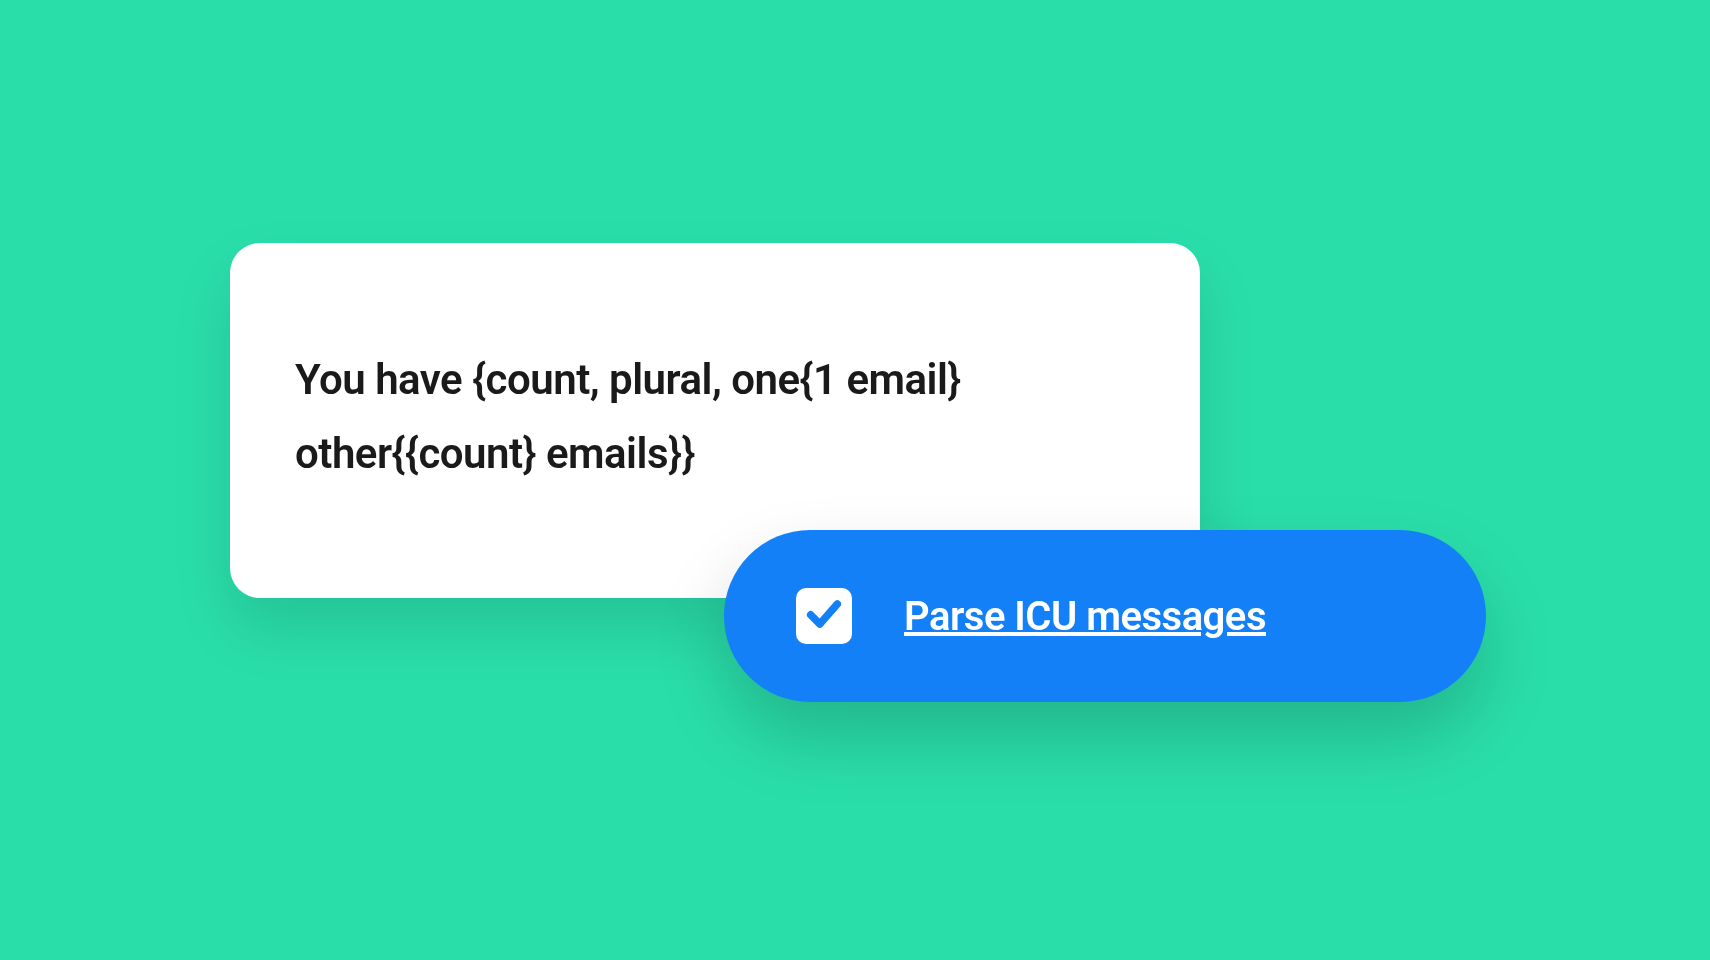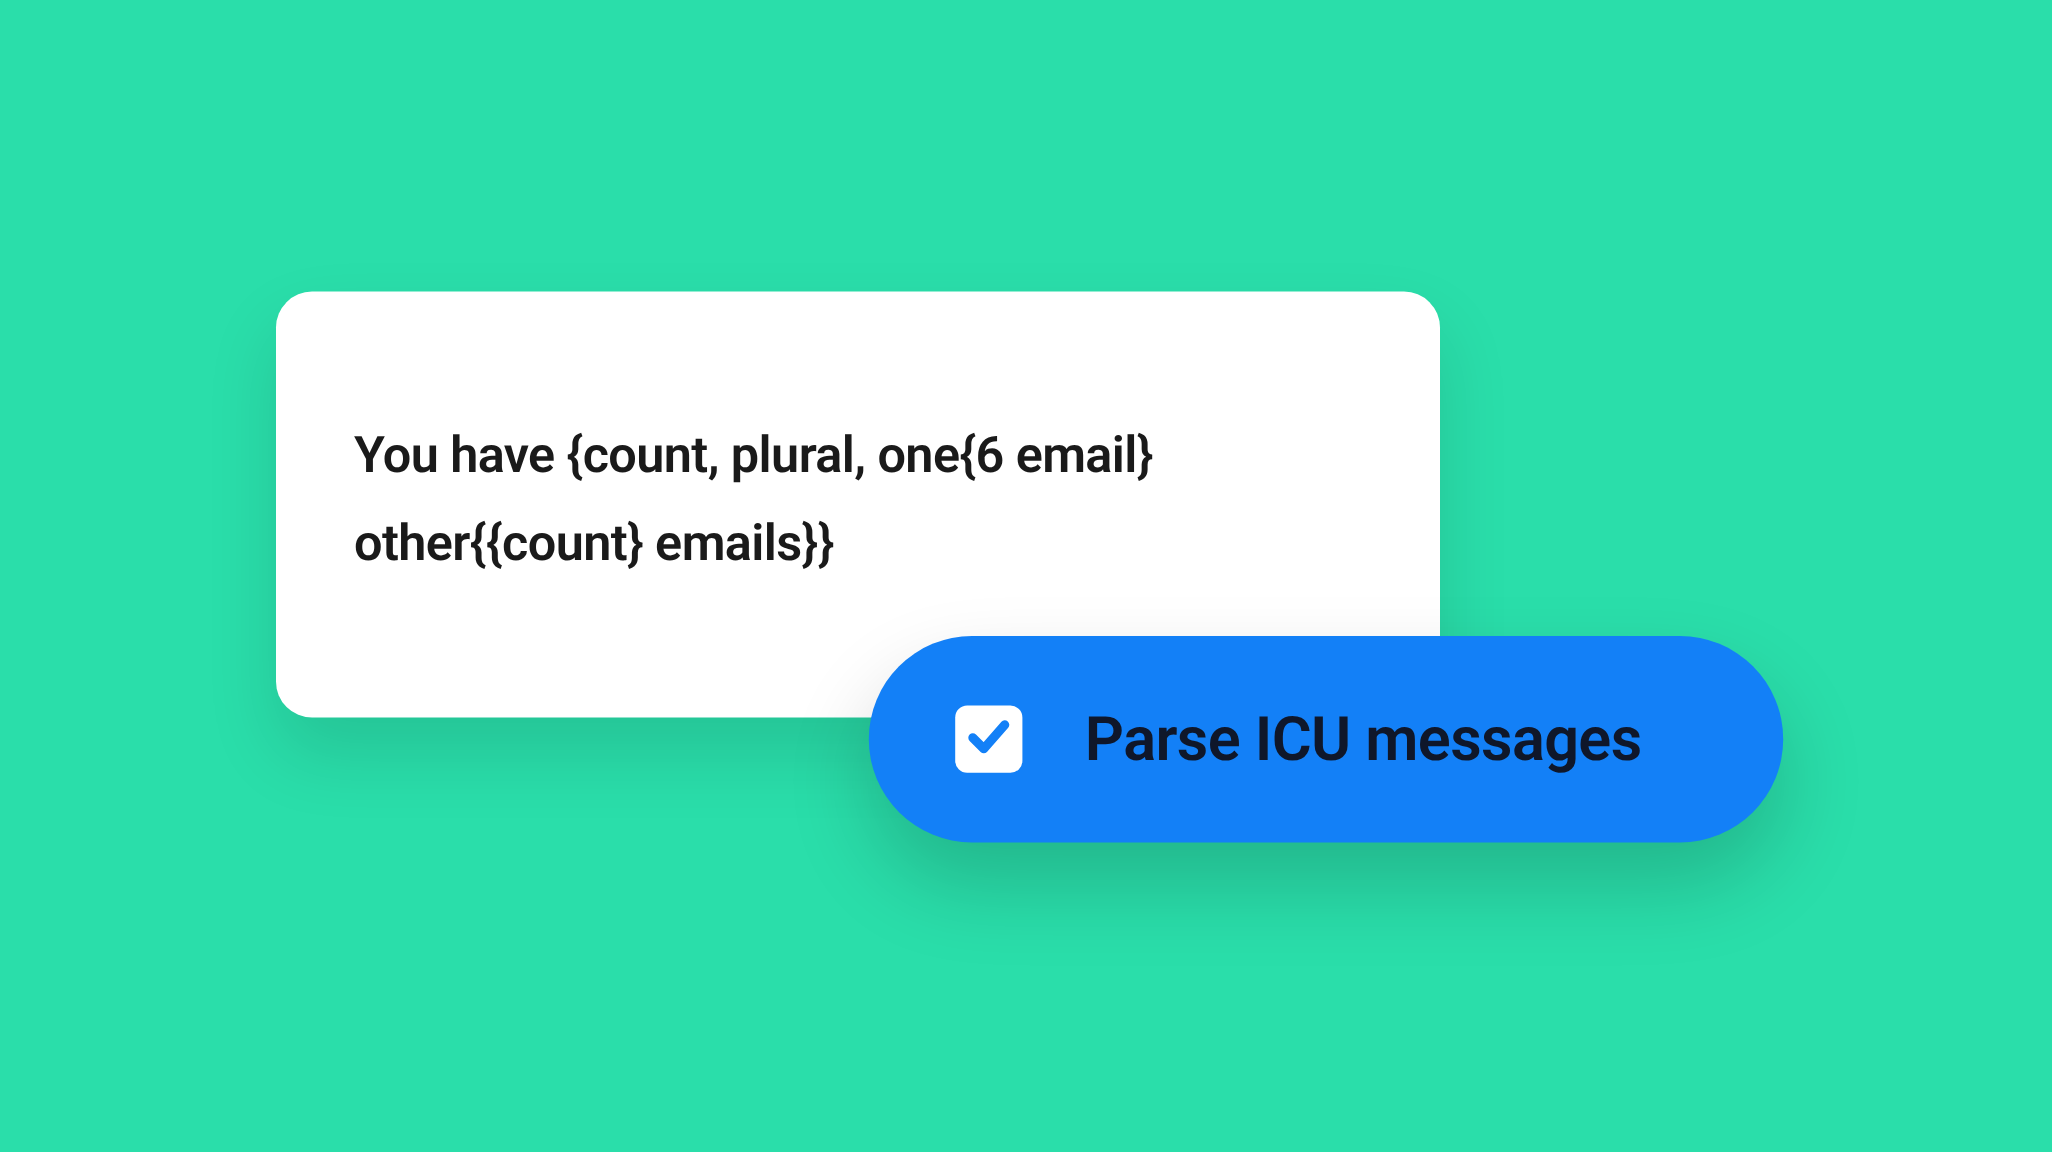--- a/index.html
+++ b/index.html
@@ -63,31 +63,32 @@
       justify-content: center;
       flex-shrink: 0;
     }
     
     .checkbox-container svg {
       width: 40px;
       height: 40px;
     }
     
     .option-label {
-      font-size: 51px;
+      font-size: 40px;
       font-weight: 600;
-      color: #0f172a;
+      color: #ffffff;
       letter-spacing: -0.5px;
+      text-decoration: underline;
     }
   </style>
 </head>
 <body>
 
 <div class="message-card">
-  <div class="message-text">You have {count, plural, one{6 email} other{{count} emails}}</div>
+  <div class="message-text">You have {count, plural, one{1 email} other{{count} emails}}</div>
 </div>
 
 <div class="option-pill">
   <div class="checkbox-container">
     <span>
       <svg viewBox="0 0 24 24" fill="none" xmlns="http://www.w3.org/2000/svg">
         <path d="M4 12.5L9.5 18L20 6" stroke="#1380f7" stroke-width="4.5" stroke-linecap="round" stroke-linejoin="round"></path>
       </svg>
     </span>
   </div>

